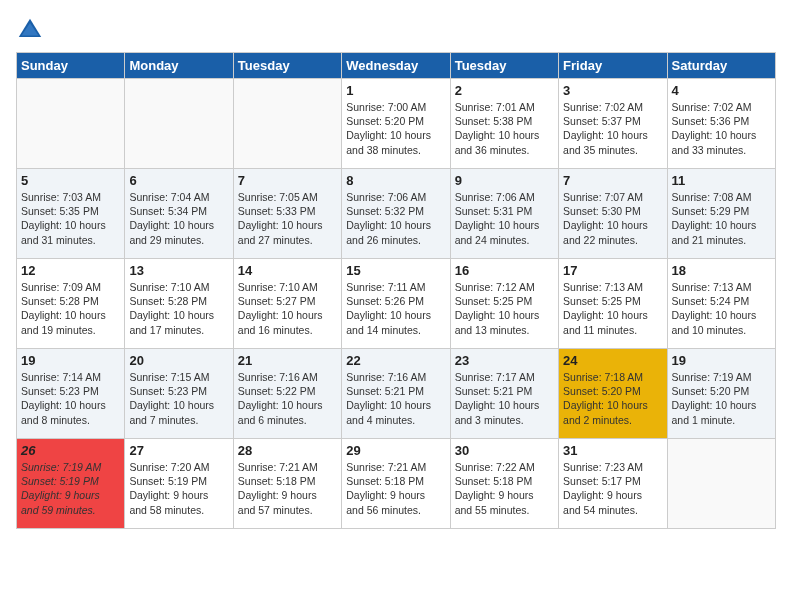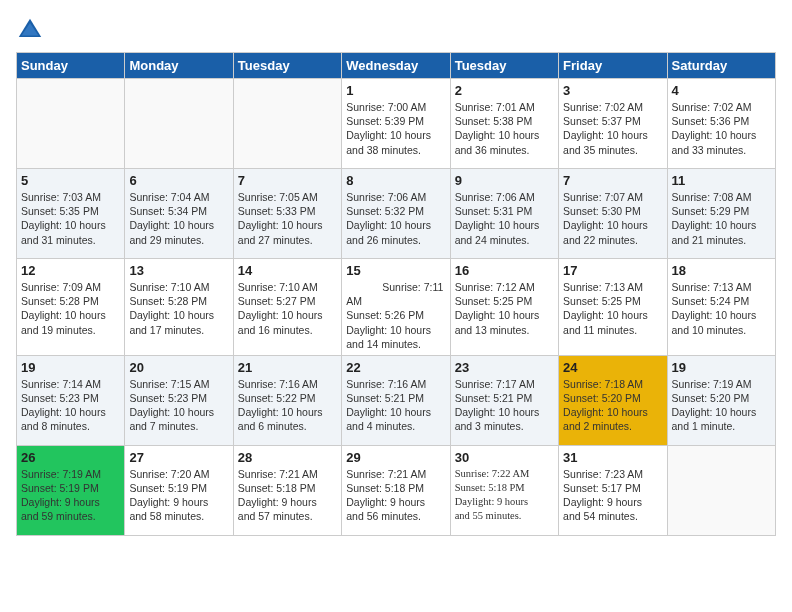--- a/index.html
+++ b/index.html
@@ -128,21 +128,21 @@
         <th>Friday</th>
         <th>Saturday</th>
       </tr>
   </thead>
   <tbody id="calendar-body">
   <tr class="week-row">
         <td class="empty"></td>
         <td class="empty"></td>
         <td class="empty"></td>
         <td style="background: rgb(255, 255, 255);"><span class="day-number">1</span><span class="day-detail" style="white-space: pre-line;">Sunrise: 7:00 AM
-Sunset: 5:39 PM
+Sunset: 5:20 PM
 Daylight: 10 hours
 and 38 minutes.</span></td>
         <td style="background: rgb(255, 255, 255);"><span class="day-number">2</span><span class="day-detail" style="white-space: pre-line;">Sunrise: 7:01 AM
 Sunset: 5:38 PM
 Daylight: 10 hours
 and 36 minutes.</span></td>
         <td style="background: rgb(255, 255, 255);"><span class="day-number">3</span><span class="day-detail" style="white-space: pre-line;">Sunrise: 7:02 AM
 Sunset: 5:37 PM
 Daylight: 10 hours
 and 35 minutes.</span></td>
@@ -187,21 +187,21 @@
 Daylight: 10 hours
 and 19 minutes.</span></td>
         <td style="background: rgb(255, 255, 255);"><span class="day-number">13</span><span class="day-detail" style="white-space: pre-line;">Sunrise: 7:10 AM
 Sunset: 5:28 PM
 Daylight: 10 hours
 and 17 minutes.</span></td>
         <td style="background: rgb(255, 255, 255);"><span class="day-number">14</span><span class="day-detail" style="white-space: pre-line;">Sunrise: 7:10 AM
 Sunset: 5:27 PM
 Daylight: 10 hours
 and 16 minutes.</span></td>
-        <td style="background: rgb(255, 255, 255);"><span class="day-number">15</span><span class="day-detail" style="white-space: pre-line; margin-left: 36px;">Sunrise: 7:11 AM
+        <td style="background: rgb(255, 255, 255);"><span class="day-number">15</span><span class="day-detail" style="white-space: pre-line;">Sunrise: 7:11 AM
 Sunset: 5:26 PM
 Daylight: 10 hours
 and 14 minutes.</span></td>
         <td style="background: rgb(255, 255, 255);"><span class="day-number">16</span><span class="day-detail" style="white-space: pre-line;">Sunrise: 7:12 AM
 Sunset: 5:25 PM
 Daylight: 10 hours
 and 13 minutes.</span></td>
         <td style="background: rgb(255, 255, 255);"><span class="day-number">17</span><span class="day-detail" style="white-space: pre-line;">Sunrise: 7:13 AM
 Sunset: 5:25 PM
 Daylight: 10 hours
@@ -235,37 +235,37 @@
         <td style="background: #eab308;"><span class="day-number">24</span><span class="day-detail" style="white-space: pre-line;">Sunrise: 7:18 AM
 Sunset: 5:20 PM
 Daylight: 10 hours
 and 2 minutes.</span></td>
         <td style="background: rgb(240, 244, 248);"><span class="day-number">19</span><span class="day-detail" style="white-space: pre-line;">Sunrise: 7:19 AM
 Sunset: 5:20 PM
 Daylight: 10 hours
 and 1 minute.</span></td>
       </tr>
       <tr class="week-row">
-        <td style="background: #22c55e;"><span class="day-number">26</span><span class="day-detail" style="white-space: pre-line;">Sunrise: 7:19 AM
+        <td style="background: #ef4444; font-style: italic;"><span class="day-number">26</span><span class="day-detail" style="white-space: pre-line;">Sunrise: 7:19 AM
 Sunset: 5:19 PM
 Daylight: 9 hours
 and 59 minutes.</span></td>
         <td style="background: rgb(255, 255, 255);"><span class="day-number">27</span><span class="day-detail" style="white-space: pre-line;">Sunrise: 7:20 AM
 Sunset: 5:19 PM
 Daylight: 9 hours
 and 58 minutes.</span></td>
         <td style="background: rgb(255, 255, 255);"><span class="day-number">28</span><span class="day-detail" style="white-space: pre-line;">Sunrise: 7:21 AM
 Sunset: 5:18 PM
 Daylight: 9 hours
 and 57 minutes.</span></td>
         <td style="background: rgb(255, 255, 255);"><span class="day-number">29</span><span class="day-detail" style="white-space: pre-line;">Sunrise: 7:21 AM
 Sunset: 5:18 PM
 Daylight: 9 hours
 and 56 minutes.</span></td>
-        <td style="background: rgb(255, 255, 255);"><span class="day-number">30</span><span class="day-detail" style="white-space: pre-line; font-family: Liberation Serif, serif;">Sunrise: 7:22 AM
+        <td style="background: rgb(255, 255, 255);"><span class="day-number">30</span><span class="day-detail" style="white-space: pre-line;">Sunrise: 7:22 AM
 Sunset: 5:18 PM
 Daylight: 9 hours
 and 55 minutes.</span></td>
         <td style="background: rgb(255, 255, 255);"><span class="day-number">31</span><span class="day-detail" style="white-space: pre-line;">Sunrise: 7:23 AM
 Sunset: 5:17 PM
 Daylight: 9 hours
 and 54 minutes.</span></td>
         <td class="empty"></td>
       </tr>
     </tbody>

